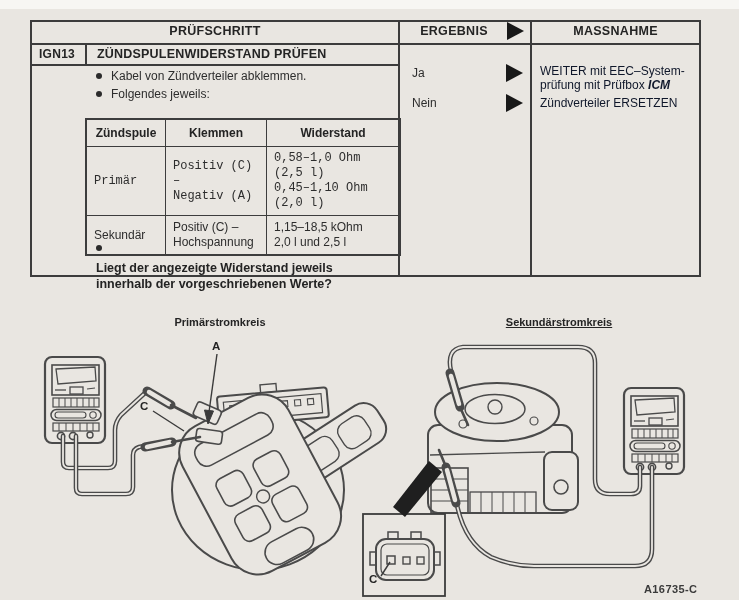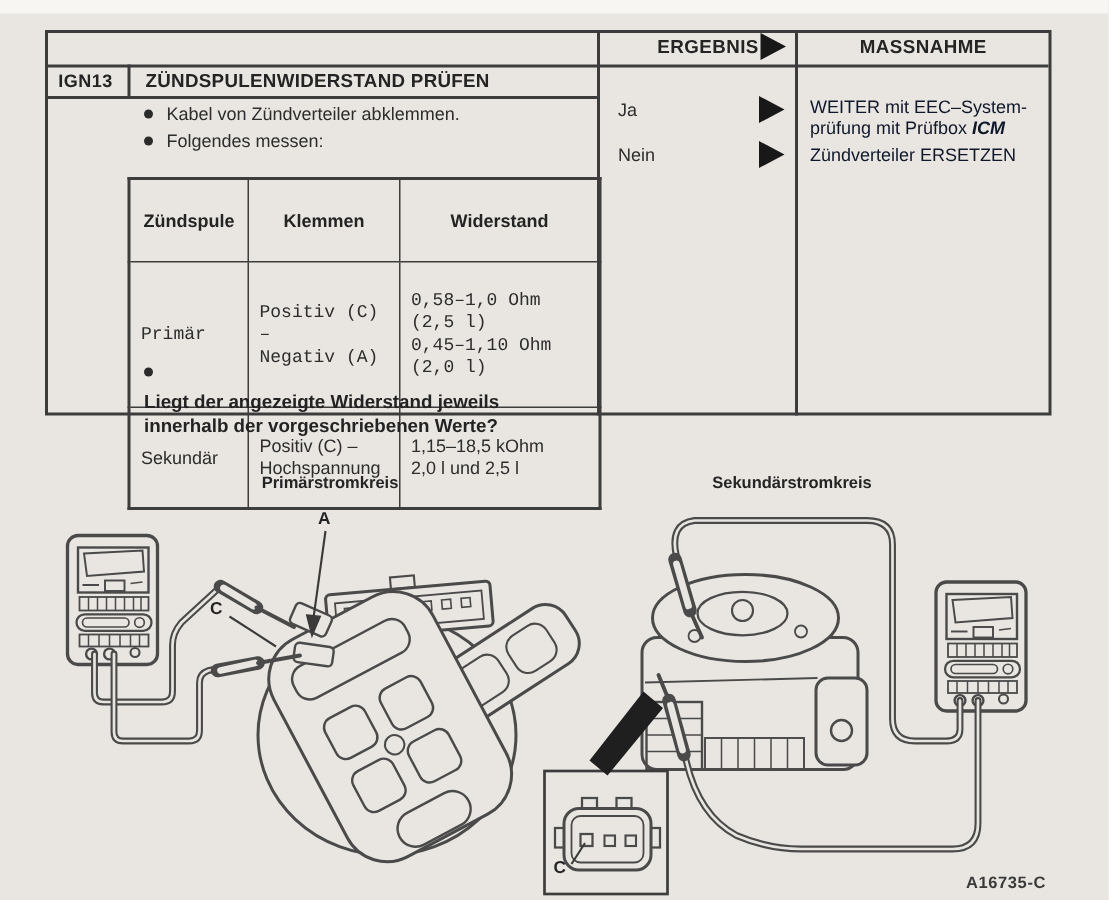--- a/index.html
+++ b/index.html
@@ -18,21 +18,21 @@
   
   .hdr{position:absolute;font-weight:700;font-size:12.5px;text-align:center;color:#242424;letter-spacing:.3px;}
   
   .tri{position:absolute;width:0;height:0;border-top:9px solid transparent;border-bottom:9px solid transparent;border-left:17px solid #181818;}
   
   .bullet-row{position:absolute;display:flex;gap:9px;font-size:12px;line-height:17px;}
   .dot{width:6px;height:6px;border-radius:50%;background:#2b2b2b;margin-top:5px;flex:0 0 auto;}
   .q{font-weight:700;font-size:12.5px;color:#232323;line-height:16px;}
   
   table.spec{position:absolute;left:85px;top:118px;border-collapse:collapse;background:transparent;table-layout:fixed;}
-  table.spec th,table.spec td{border:1.6px solid #3d3d3d;font-size:12px;color:#2d2d2d;padding:18px 7px;}
+  table.spec th,table.spec td{border:1.6px solid #3d3d3d;font-size:12px;color:#2d2d2d;padding:4px 7px;}
   table.spec{border:2px solid #3d3d3d;}
   table.spec th{font-weight:700;text-align:center;height:18px;color:#242424;}
   table.spec td{vertical-align:middle;line-height:15px;}
   .c1{width:64px;} .c2{width:86px;} .c3{width:118px;}
   
   .dia-title{position:absolute;font-weight:700;font-size:11px;color:#242424;text-align:center;}
   .pin-label{position:absolute;font-weight:700;font-size:11.5px;color:#242424;}
   .fig-code{position:absolute;font-weight:700;font-size:11px;color:#3a3a3a;letter-spacing:.4px;}
   .results{font-size:12px;color:#2d2d2d;}
   .action{font-size:12px;color:#0f172a;line-height:14px;}
@@ -68,34 +68,35 @@
     </defs>
   </svg>
 
   <div class="frame"></div>
   <div class="vline" style="left:398px;top:20px;width:2px;height:257px;"></div>
   <div class="vline" style="left:530px;top:20px;width:2px;height:257px;"></div>
   <div class="hline" style="left:30px;top:43px;width:669px;height:2px;"></div>
   <div class="hline" style="left:30px;top:64px;width:370px;height:2px;"></div>
   <div class="vline" style="left:85px;top:43px;width:2px;height:23px;"></div>
 
-  <div class="hdr" style="left:400px;top:24px;width:108px;margin-left:18px;">ERGEBNIS</div>
+  <div class="hdr" style="left:32px;top:24px;width:366px;">PRÜFSCHRITT</div>
+  <div class="hdr" style="left:400px;top:24px;width:108px;">ERGEBNIS</div>
   <div class="tri" style="left:507px;top:22px;"></div>
   <div class="hdr" style="left:532px;top:24px;width:167px;">MASSNAHME</div>
 
   <div class="hdr" style="left:30px;top:47px;width:54px;font-size:12px;">IGN13</div>
   <div class="abs bold" style="left:97px;top:47px;font-size:12.5px;letter-spacing:.2px;">ZÜNDSPULENWIDERSTAND PRÜFEN</div>
 
   <div class="bullet-row" style="left:96px;top:68px;">
     <span class="dot"></span>
     <span>Kabel von Zündverteiler abklemmen.</span>
   </div>
   <div class="bullet-row" style="left:96px;top:86px;">
     <span class="dot"></span>
-    <span>Folgendes messen:</span>
+    <span>Folgendes jeweils:</span>
   </div>
 
   <table class="spec">
     <tbody>
         <tr>
       <th class="c1">Zündspule</th>
       <th class="c2">Klemmen</th>
       <th class="c3">Widerstand</th>
     </tr>
     <tr style="height:46px;font-family:Liberation Mono, monospace;">
@@ -196,21 +197,21 @@
       <line x1="172" y1="442" x2="200" y2="437" stroke="#4a4a4a" stroke-width="2.6"></line>
     </g>
 
     <g stroke="#3a3a3a" fill="#3a3a3a">
       <line x1="217" y1="354" x2="209" y2="412" stroke-width="1.4"></line>
       <polygon points="204.5,410 213.5,411 208,424"></polygon>
       <line x1="153" y1="411" x2="184" y2="431" stroke-width="1.4"></line>
     </g>
   </svg>
 
-  <div class="dia-title" style="left:433px;top:316px;width:190px;">Sekundärstromkreis</div>
+  <div class="dia-title" style="left:464px;top:316px;width:190px;text-decoration:underline;">Sekundärstromkreis</div>
 
   <svg style="left:355px;top:330px;" width="384" height="270" viewBox="355 330 384 270">
 
     <use href="#meter-sym" xlink:href="#meter-sym" transform="translate(624,388)"></use>
 
     <g fill="none" stroke="#4a4a4a">
       <rect x="428" y="425" width="144" height="88" rx="10" fill="#e9e6e1" stroke-width="2"></rect>
       <line x1="430" y1="455" x2="545" y2="452" stroke-width="1.3"></line>
       <g>
         <rect x="431" y="468" width="37" height="45" stroke-width="1.6"></rect>

